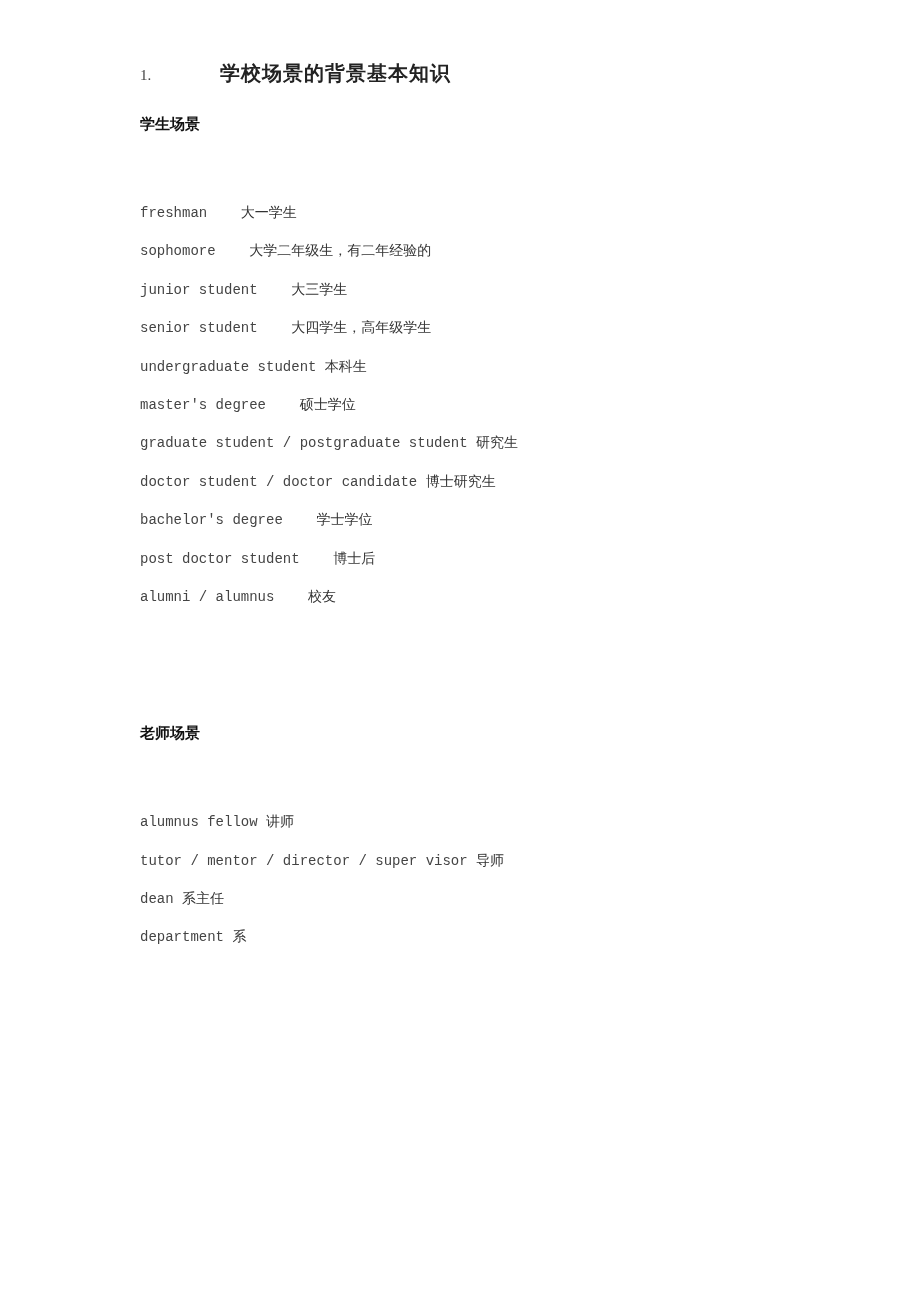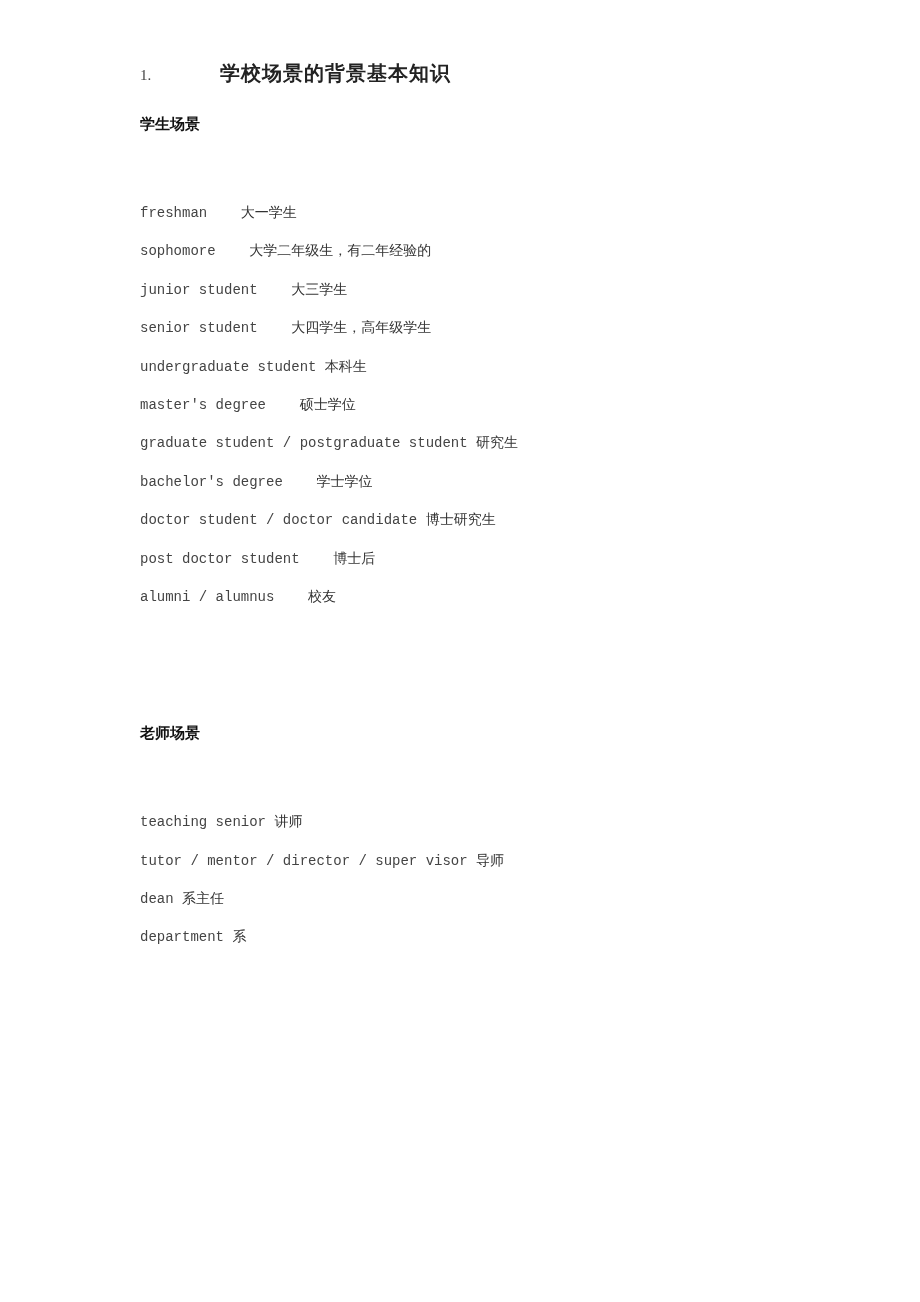--- a/index.html
+++ b/index.html
@@ -102,24 +102,24 @@
     <div class="vocab-item">
       <span>undergraduate student</span>&nbsp;<span class="chinese">本科生</span>
     </div>
     <div class="vocab-item">
       <span>master's degree</span>&nbsp;&nbsp;&nbsp;&nbsp;<span class="chinese">硕士学位</span>
     </div>
     <div class="vocab-item">
       <span>graduate student / postgraduate student</span>&nbsp;<span class="chinese">研究生</span>
     </div>
     <div class="vocab-item">
-      <span>bachelor's degree</span>&nbsp;&nbsp;&nbsp;&nbsp;<span class="chinese">学士学位</span>
+      <span>doctor student / doctor candidate</span>&nbsp;<span class="chinese">博士研究生</span>
     </div>
     <div class="vocab-item">
-      <span>doctor student / doctor candidate</span>&nbsp;<span class="chinese">博士研究生</span>
+      <span>bachelor's degree</span>&nbsp;&nbsp;&nbsp;&nbsp;<span class="chinese">学士学位</span>
     </div>
     <div class="vocab-item">
       <span>post doctor student</span>&nbsp;&nbsp;&nbsp;&nbsp;<span class="chinese">博士后</span>
     </div>
     <div class="vocab-item">
       <span>alumni / alumnus</span>&nbsp;&nbsp;&nbsp;&nbsp;<span class="chinese">校友</span>
     </div>
   </div>
 </div>
 
@@ -127,21 +127,21 @@
 <div class="spacer-large"></div>
 
 <div class="subsection">
   <div class="subsection-title">老师场景</div>
 
   <div class="spacer-small"></div>
   <div class="spacer-small"></div>
 
   <div class="vocab-list">
     <div class="vocab-item">
-      <span>teaching senior</span>&nbsp;<span class="chinese">讲师</span>
+      <span>alumnus fellow</span>&nbsp;<span class="chinese">讲师</span>
     </div>
     <div class="vocab-item">
       <span>tutor / mentor / director / super visor</span>&nbsp;<span class="chinese">导师</span>
     </div>
     <div class="vocab-item">
       <span>dean</span>&nbsp;<span class="chinese">系主任</span>
     </div>
     <div class="vocab-item">
       <span>department</span>&nbsp;<span class="chinese">系</span>
     </div>

